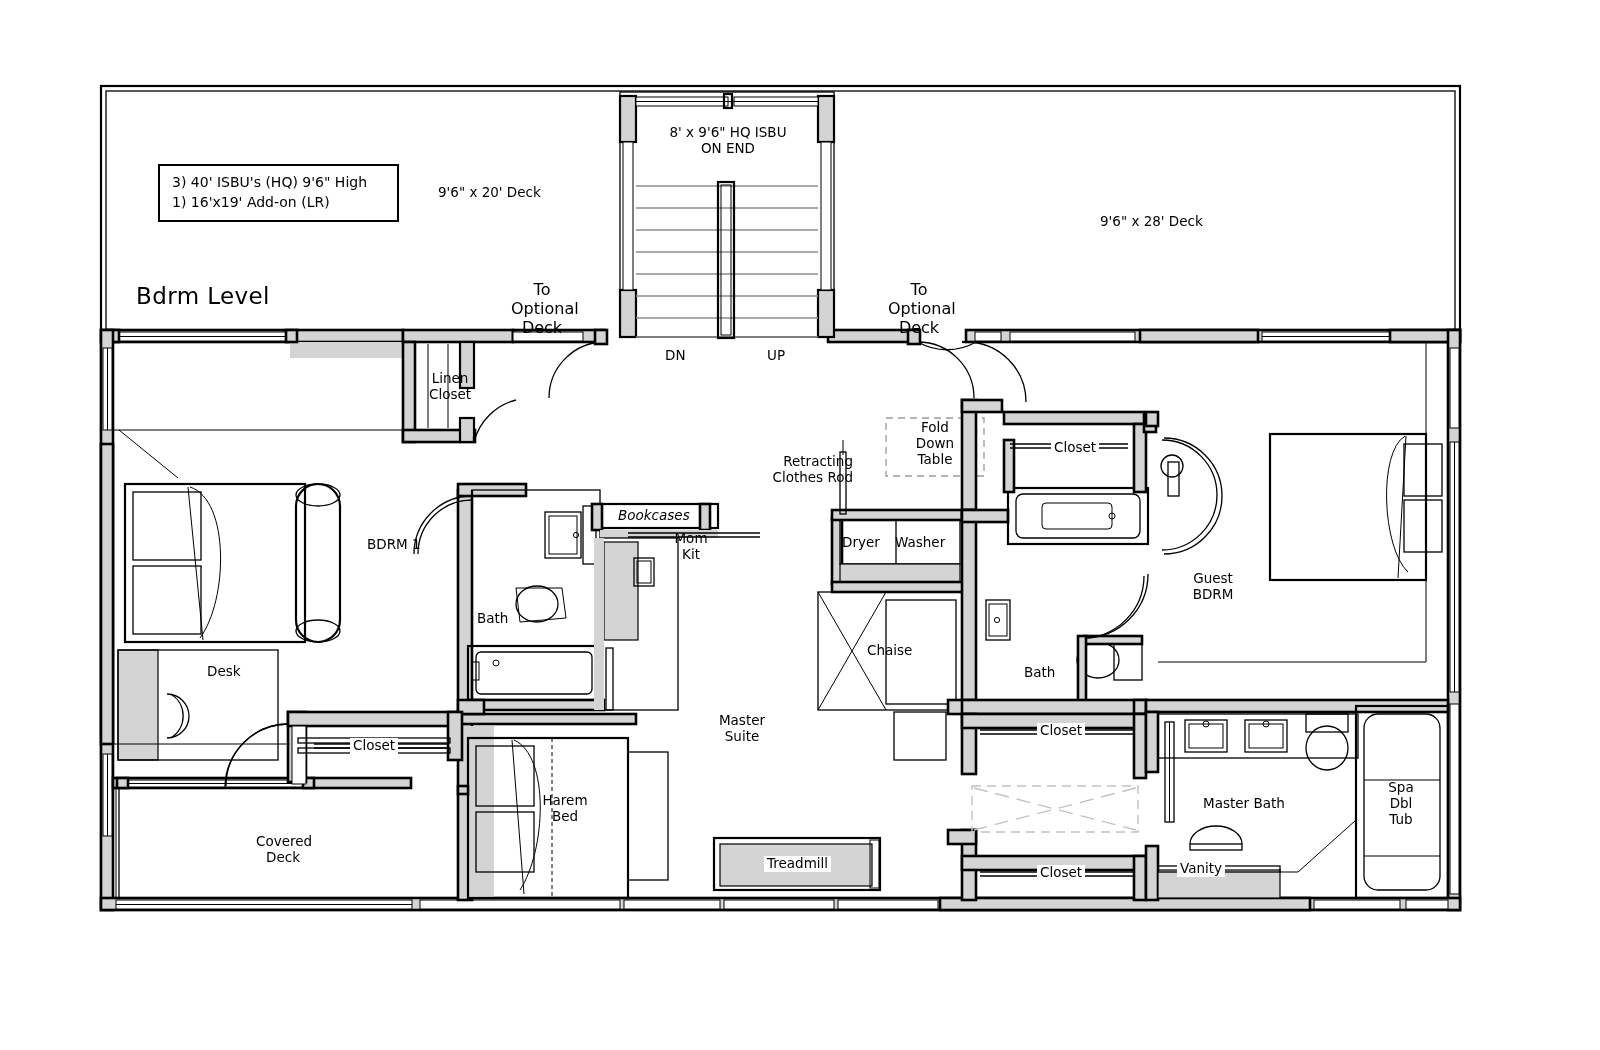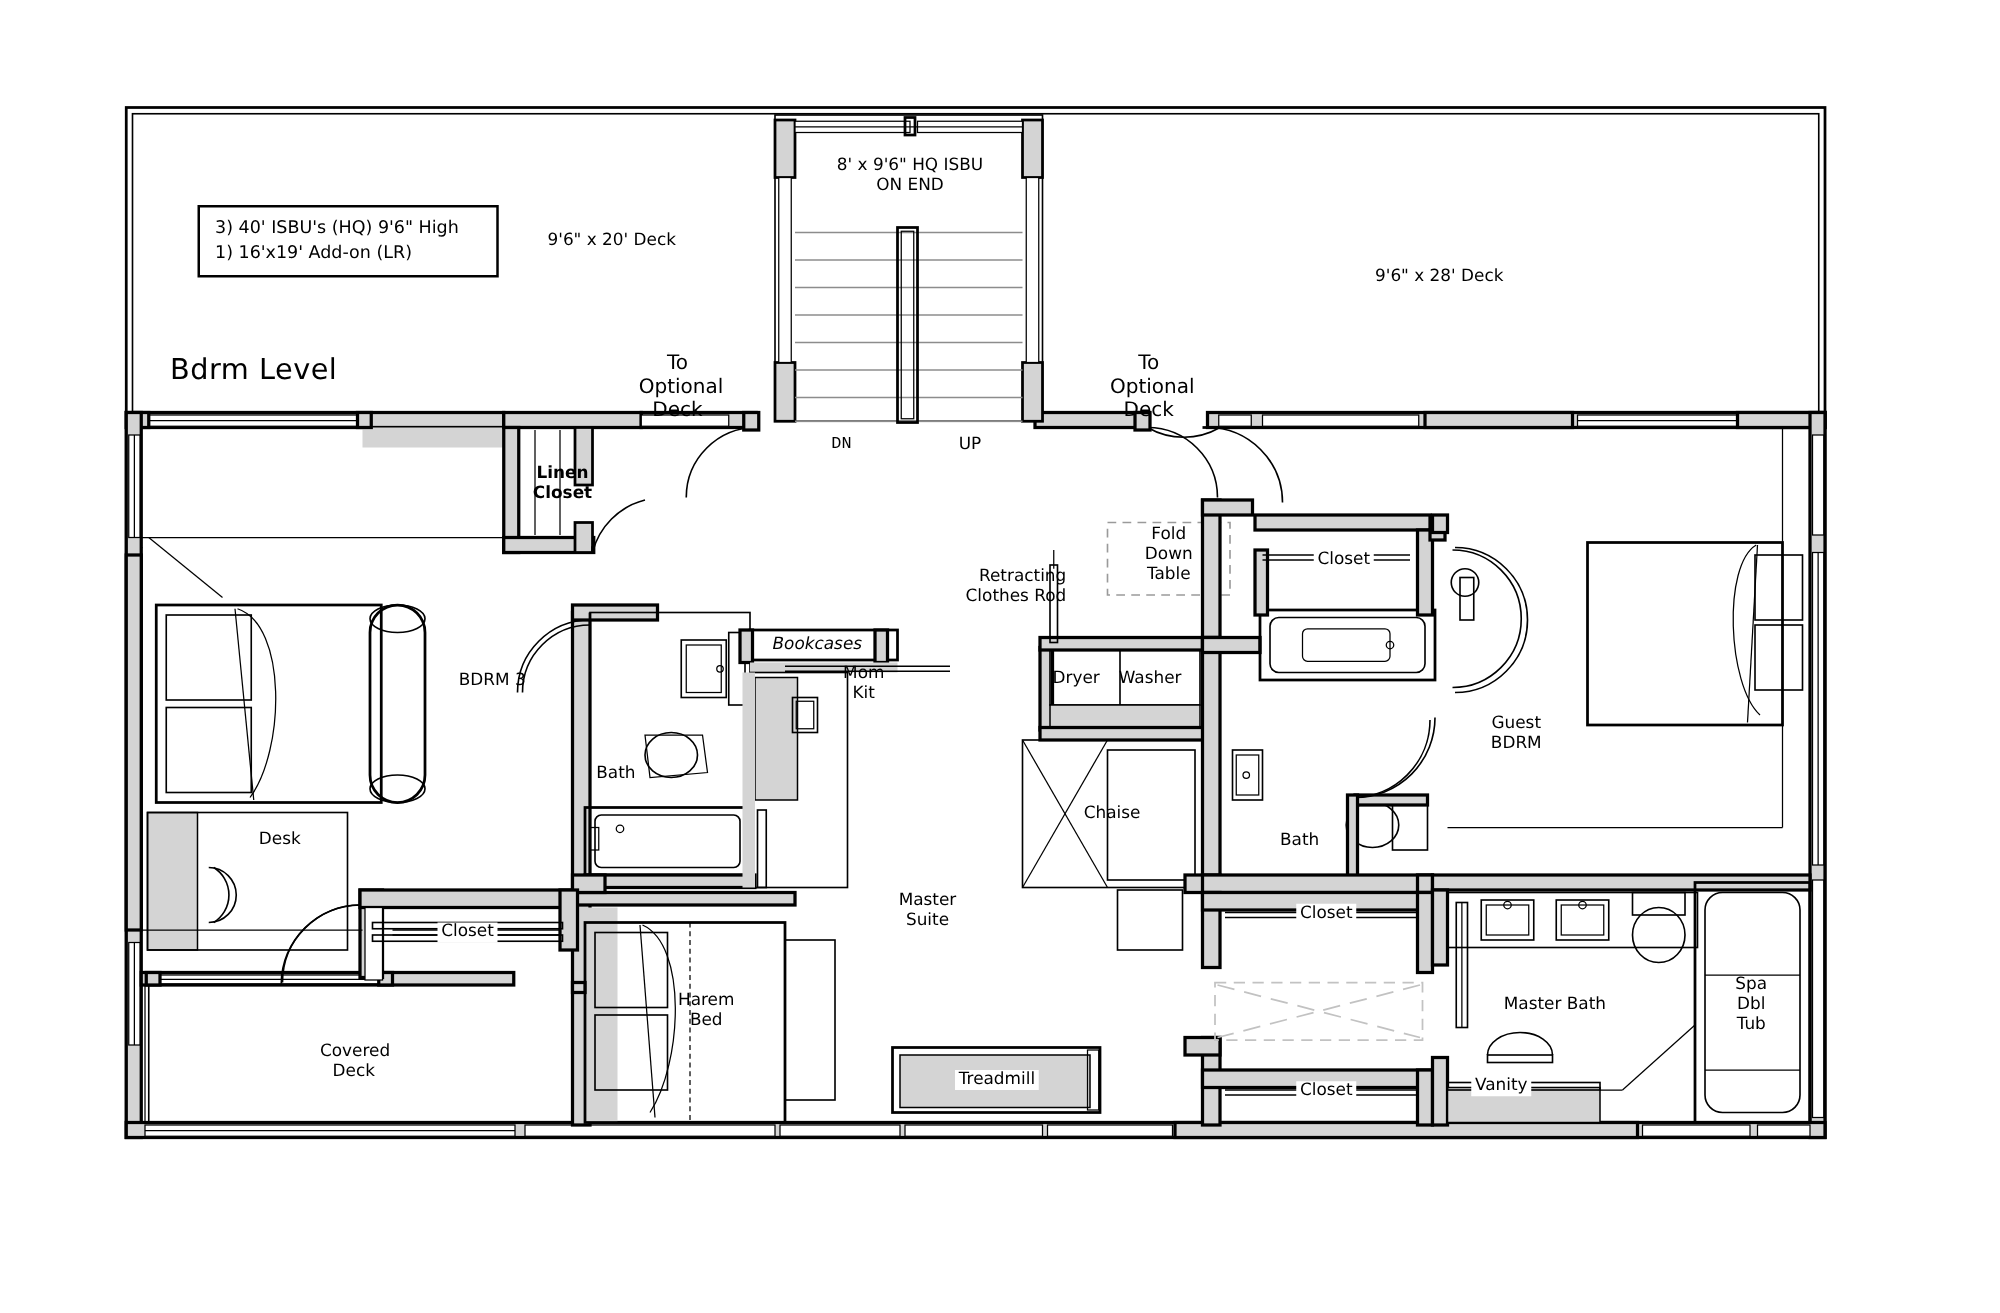--- a/index.html
+++ b/index.html
@@ -359,36 +359,36 @@
 
 <div class="lbl lbl-title" style="left:136px;top:283px;">Bdrm Level</div>
 
 <div class="lbl lbl-md" style="left:438px;top:185px;">9'6" x 20' Deck</div>
 
 <div class="lbl lbl-md" style="left:1100px;top:214px;">9'6" x 28' Deck</div>
 
 <div class="lbl lbl-md" style="left:662px;top:125px;width:132px;">8' x 9'6" HQ ISBU
 ON END</div>
 
-<div class="lbl lbl-md" style="left:665px;top:348px;font-family:Liberation Mono, monospace;">DN</div>
+<div class="lbl lbl-md" style="left:665px;top:348px;">DN</div>
 
 <div class="lbl lbl-md" style="left:767px;top:348px;">UP</div>
 
 <div class="lbl lbl-sm" style="left:511px;top:281px;width:62px;">To
 Optional
 Deck</div>
 
 <div class="lbl lbl-sm" style="left:888px;top:281px;width:62px;">To
 Optional
 Deck</div>
 
-<div class="lbl lbl-md" style="left:421px;top:371px;width:58px;font-weight:bold;">Linen
+<div class="lbl lbl-md" style="left:421px;top:371px;width:58px;">Linen
 Closet</div>
 
-<div class="lbl lbl-md" style="left:367px;top:537px;">BDRM 3</div>
+<div class="lbl lbl-md" style="left:367px;top:537px;">BDRM 1</div>
 
 <div class="lbl lbl-md" style="left:207px;top:664px;">Desk</div>
 
 <div class="lbl lbl-md whitebg" style="left:350px;top:738px;">Closet</div>
 
 <div class="lbl lbl-md" style="left:256px;top:834px;width:54px;">Covered
 Deck</div>
 
 <div class="lbl lbl-md" style="left:477px;top:611px;">Bath</div>
 

